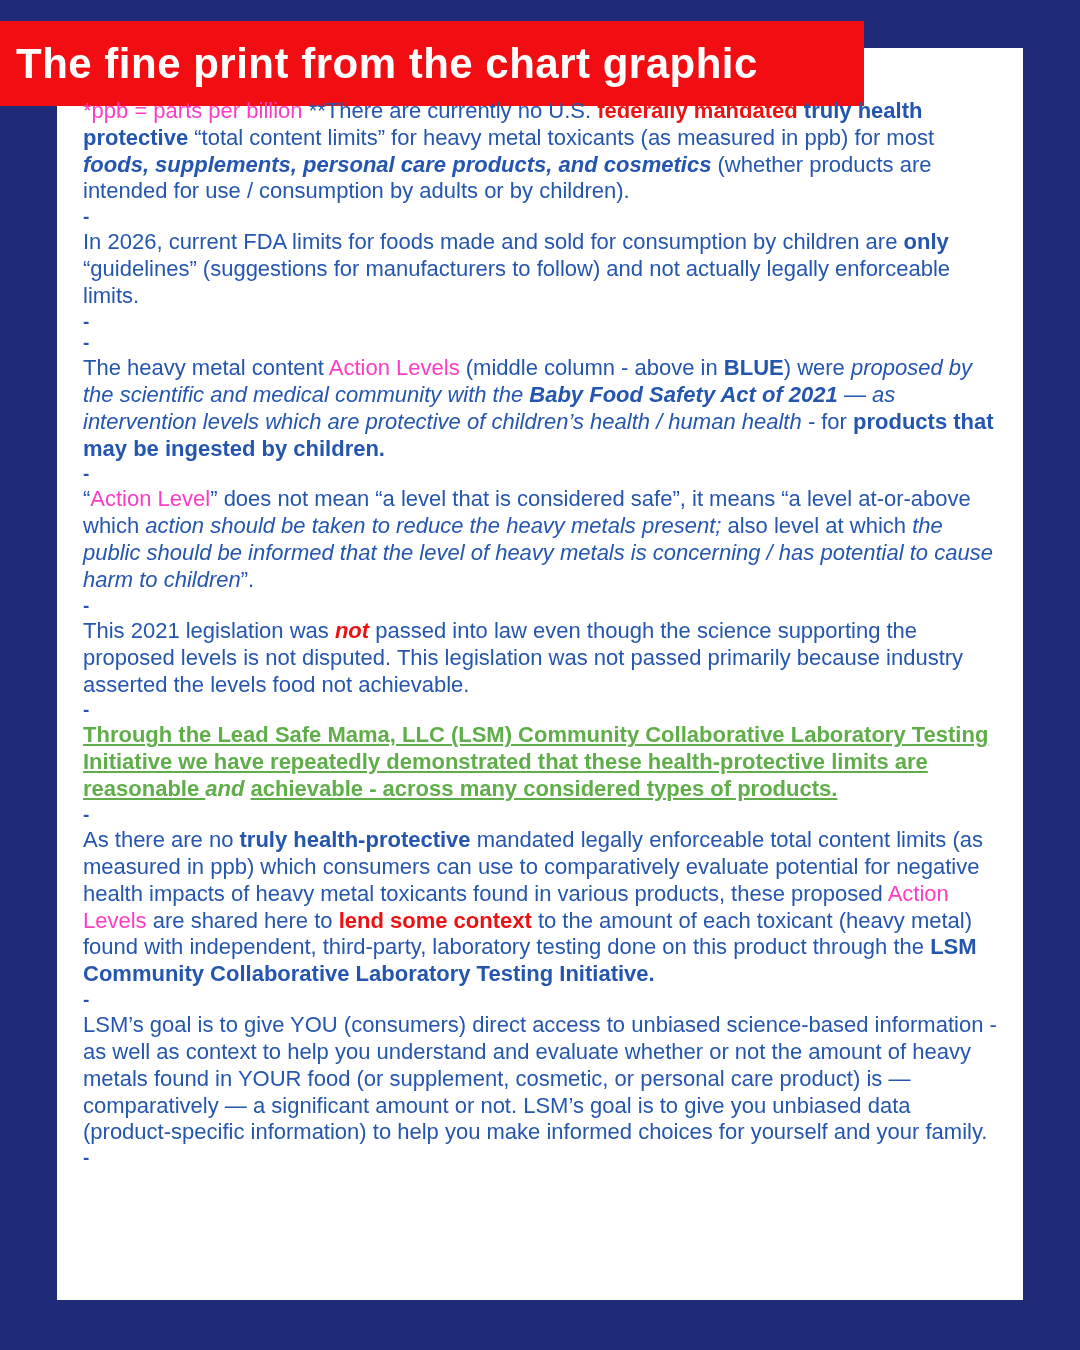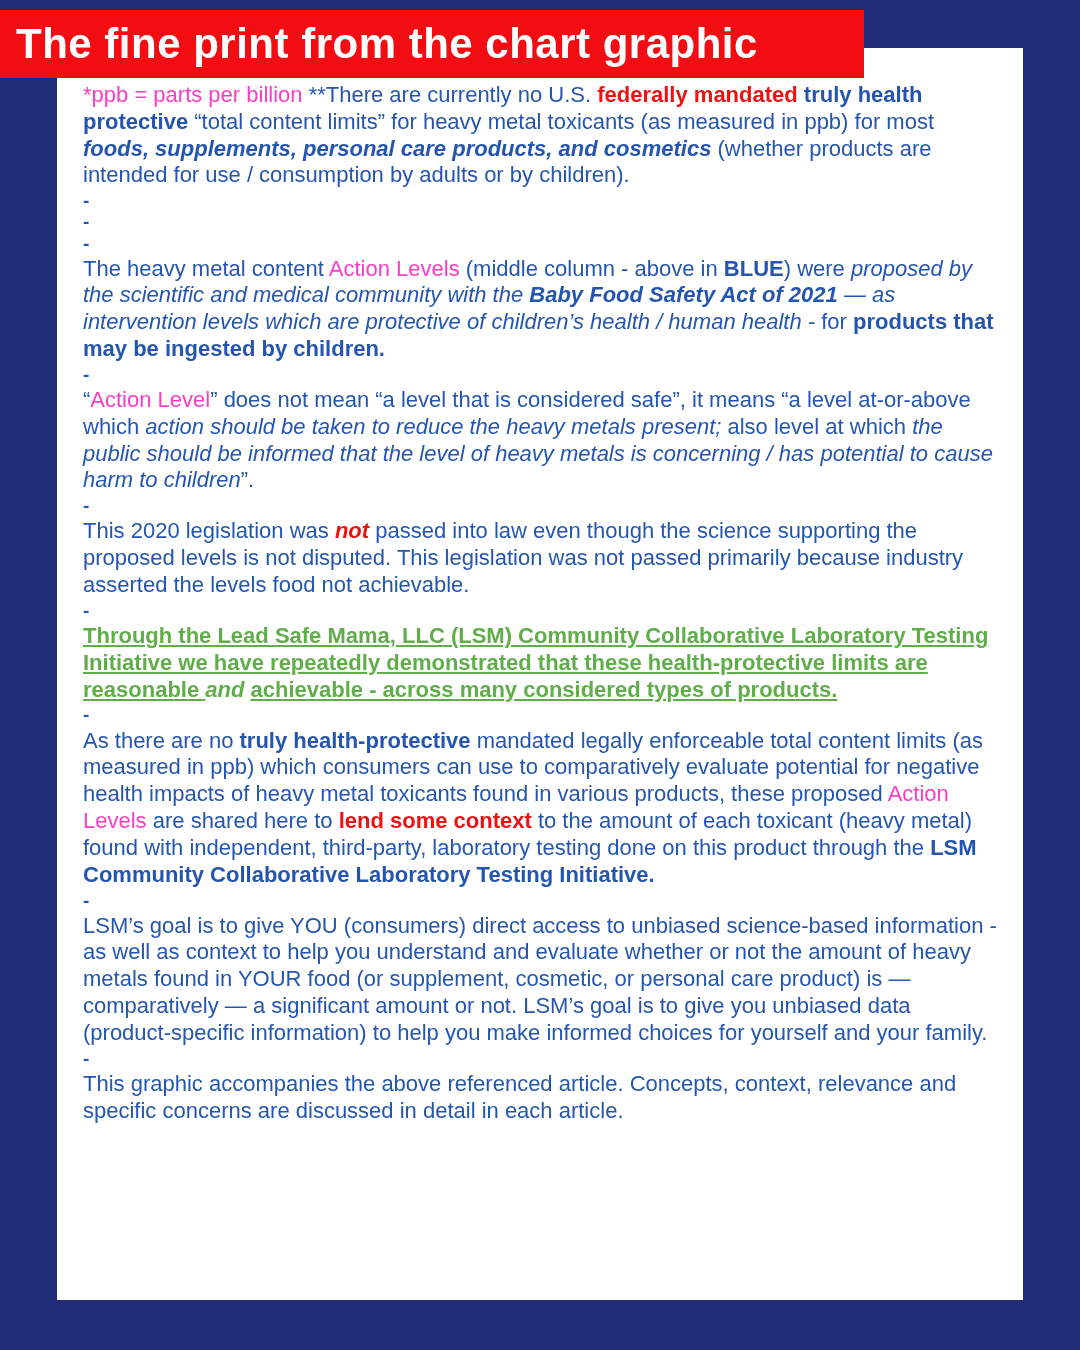--- a/index.html
+++ b/index.html
@@ -18,40 +18,40 @@
     position: absolute;
     left: 57px;
     top: 48px;
     width: 966px;
     height: 1252px;
     background: var(--panel, #ffffff);
   }
   .banner {
     position: absolute;
     left: 0;
-    top: 10px;
+    top: 21px;
     width: 864px;
-    height: 68px;
+    height: 85px;
     background: var(--banner, #f20d12);
     display: flex;
     align-items: center;
     z-index: 2;
   }
   .banner-title {
     color: var(--banner-text, #ffffff);
     font-size: 42px;
     font-weight: bold;
     padding-left: 16px;
     white-space: nowrap;
     letter-spacing: 0.5px;
   }
   .content {
     position: absolute;
     left: 83px;
-    top: 82px;
+    top: 98px;
     width: 920px;
     z-index: 3;
     font-size: 22px;
     line-height: 1.22;
   }
   .para { margin: 0; }
   .sep {
     font-size: 19px;
     line-height: 0.9;
     margin: 3px 0 4px 0;
@@ -75,28 +75,28 @@
 
 <div class="panel"></div>
 
 <div class="banner">
   <span class="banner-title">The fine print from the chart graphic</span>
 </div>
 
 <div class="content">
     <p class="para"><span class="pink">*ppb = parts per billion </span><span class="blue">**There are currently no U.S. </span><span class="red-bold">federally mandated </span><span class="blue-bold">truly health protective </span><span class="blue">“total content limits” for heavy metal toxicants (as measured in ppb) for most </span><span class="blue-bold-italic">foods, supplements, personal care products, and cosmetics </span><span class="blue">(whether products are intended for use / consumption by adults or by children).</span></p>
     <div class="sep">-</div>
+    <p class="para"><span class="blue">In 2026, current FDA limits for foods made and sold for consumption by children are </span><span class="blue-bold">only </span><span class="blue">“guidelines” (suggestions for manufacturers to follow) and not actually legally enforceable limits.</span></p>
     <div class="sep">-</div>
     <div class="sep">-</div>
     <p class="para"><span class="blue">The heavy metal content </span><span class="pink-bold">Action Levels </span><span class="blue">(middle column - above in </span><span class="blue-bold">BLUE</span><span class="blue">) were </span><span class="blue-italic">proposed by the scientific and medical community with the </span><span class="blue-bold-italic">Baby Food Safety Act of 2021 </span><span class="blue-italic">— as intervention levels which are protective of children’s health / human health - </span><span class="blue">for </span><span class="blue-bold">products that may be ingested by children.</span></p>
     <div class="sep">-</div>
     <p class="para"><span class="blue">“</span><span class="pink-bold">Action Level</span><span class="blue">” does not mean “a level that is considered safe”, it means “a level at-or-above which </span><span class="blue-italic">action should be taken to reduce the heavy metals present; </span><span class="blue">also level at which </span><span class="blue-italic">the public should be informed that the level of heavy metals is concerning / has potential to cause harm to children</span><span class="blue">”.</span></p>
     <div class="sep">-</div>
-    <p class="para"><span class="blue">This 2020 legislation was </span><span class="red-bold-italic">not </span><span class="blue">passed into law even though the science supporting the proposed levels is not disputed. This legislation was not passed primarily because industry asserted the levels food not achievable.</span></p>
+    <p class="para"><span class="blue">This 2021 legislation was </span><span class="red-bold-italic">not </span><span class="blue">passed into law even though the science supporting the proposed levels is not disputed. This legislation was not passed primarily because industry asserted the levels food not achievable.</span></p>
     <div class="sep">-</div>
     <p class="para"><span class="green-bold">Through the Lead Safe Mama, LLC (LSM) Community Collaborative Laboratory Testing Initiative we have repeatedly demonstrated that these health-protective limits are reasonable </span><span class="green-bold-italic">and </span><span class="green-bold">achievable - across many considered types of products.</span></p>
     <div class="sep">-</div>
     <p class="para"><span class="blue">As there are no </span><span class="blue-bold">truly health-protective </span><span class="blue">mandated legally enforceable total content limits (as measured in ppb) which consumers can use to comparatively evaluate potential for negative health impacts of heavy metal toxicants found in various products, these proposed </span><span class="pink-bold">Action Levels </span><span class="blue">are shared here to </span><span class="red-bold">lend some context </span><span class="blue">to the amount of each toxicant (heavy metal) found with independent, third-party, laboratory testing done on this product through the </span><span class="blue-bold">LSM Community Collaborative Laboratory Testing Initiative.</span></p>
     <div class="sep">-</div>
     <p class="para"><span class="blue">LSM’s goal is to give YOU (consumers) direct access to unbiased science-based information - as well as context to help you understand and evaluate whether or not the amount of heavy metals found in YOUR food (or supplement, cosmetic, or personal care product) is — comparatively — a significant amount or not. LSM’s goal is to give you unbiased data (product-specific information) to help you make informed choices for yourself and your family.</span></p>
     <div class="sep">-</div>
-    <p class="para"><span class="blue">This graphic accompanies the above referenced article. Concepts, context, relevance and specific concerns are discussed in detail in each article.</span></p>
   </div>
 
 </body></html>

